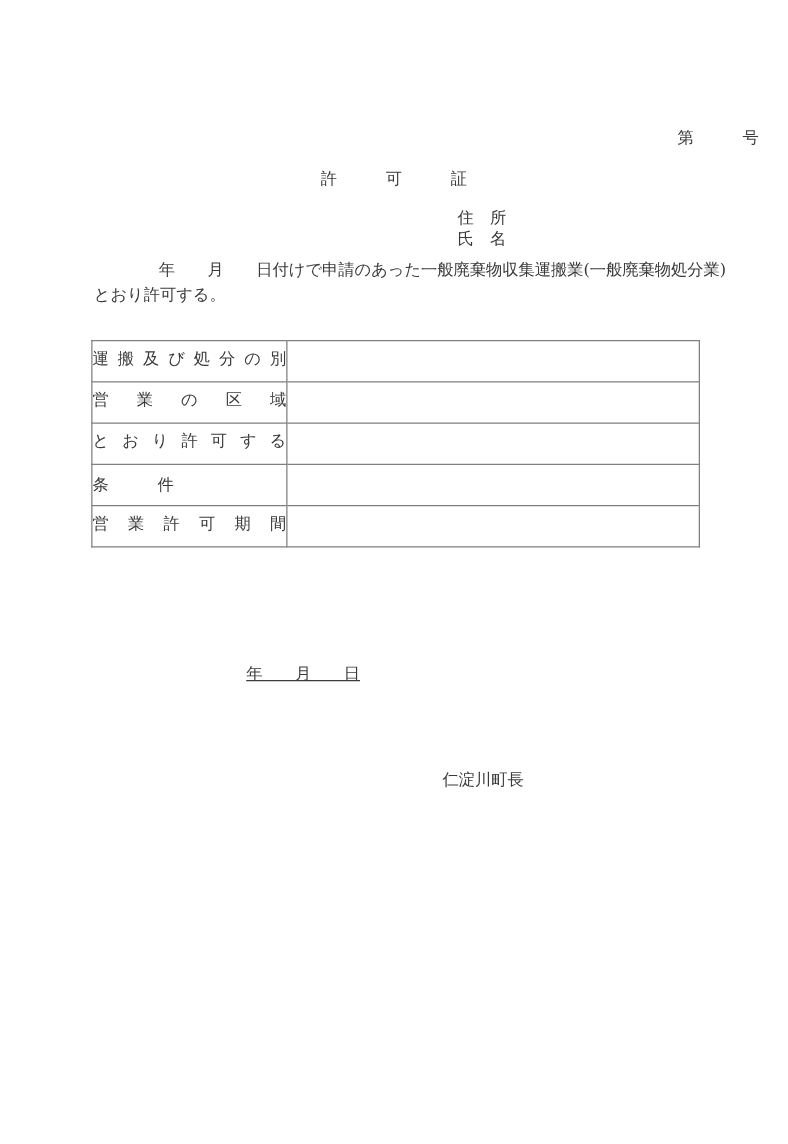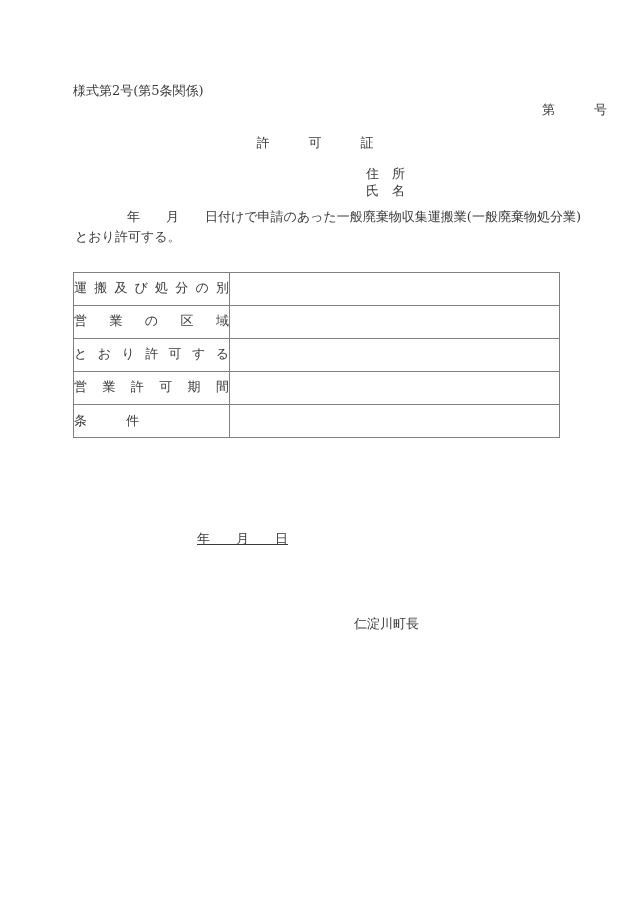--- a/index.html
+++ b/index.html
@@ -59,21 +59,20 @@
   }
 
   .date-line { left: 197px; top: 530px; text-decoration: underline; }
   .signer    { left: 354px; top: 567px; margin-top: 48px; }
 </style>
 </head>
 <body>
 
 <div class="page">
 
-  <div class="abs form-number">様式第2号(第5条関係)</div>
 
   <div class="abs doc-number">第　　　号</div>
 
   <div class="abs cert-title">許　　　可　　　証</div>
 
   <div class="abs addr-label">住　所</div>
 
   <div class="abs name-label">氏　名</div>
 
   <div class="abs body-text">
@@ -97,27 +96,27 @@
           <td class="val"></td>
         </tr>
         <tr>
           <td class="lbl">
             <span class="jspan">とおり許可する</span>
           </td>
           <td class="val"></td>
         </tr>
         <tr>
           <td class="lbl">
-            <span class="jspan">営業許可期間</span>
+            <span class="plain">条　　　件</span>
           </td>
           <td class="val"></td>
         </tr>
         <tr>
           <td class="lbl">
-            <span class="plain">条　　　件</span>
+            <span class="jspan">営業許可期間</span>
           </td>
           <td class="val"></td>
         </tr>
       </tbody>
     </table>
   </div>
 
   <div class="abs date-line">年　　月　　日</div>
 
   <div class="abs signer">仁淀川町長</div>

